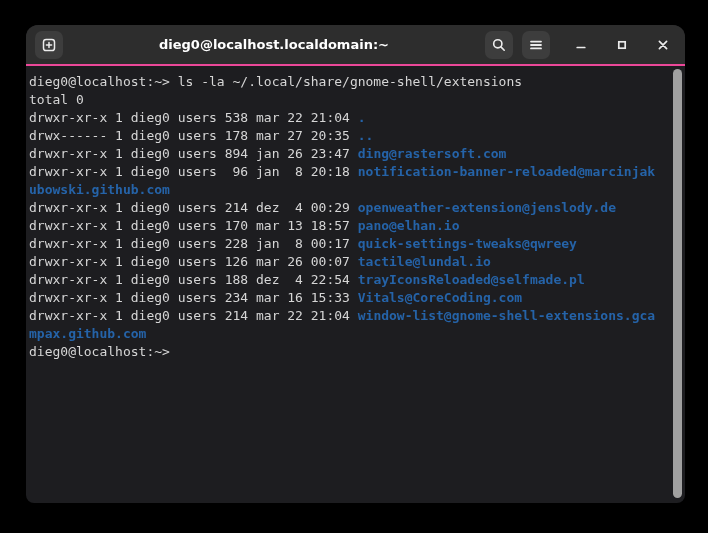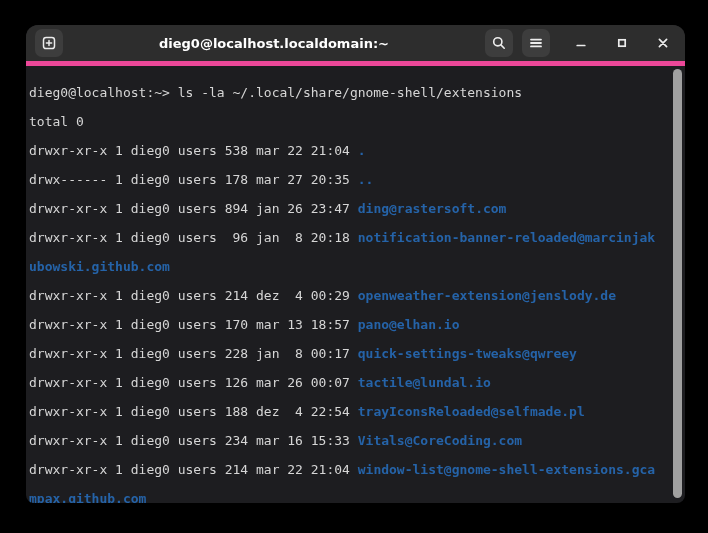--- a/index.html
+++ b/index.html
@@ -21,21 +21,21 @@
   }
   .window{
     position:absolute;left:26px;top:25px;width:659px;height:478px;
     border-radius:12px 12px 8px 8px;overflow:hidden;
     background:var(--win-bg);
     box-shadow:0 4px 18px rgba(0,0,0,0.9);
     display:flex;flex-direction:column;
   }
   .titlebar{
     flex:0 0 41px;height:41px;background:var(--titlebar-bg);
-    border-bottom:5px solid #ec4899;
+    border-bottom:2px solid #ec4899;
     display:flex;align-items:center;padding:0 9px;
   }
   .tb-btn{
     width:28px;height:28px;border-radius:7px;background:var(--btn-bg);
     border:none;padding:0;display:flex;align-items:center;justify-content:center;
     flex:0 0 auto;cursor:pointer;
   }
   .title{
     flex:1;text-align:center;color:#ffffff;
     font-weight:bold;font-size:13px;
@@ -52,21 +52,21 @@
   svg{display:block;}
   .term{
     flex:1;position:relative;
     padding:7px 14px 0 3px;
     font-family:"DejaVu Sans Mono", monospace;
     font-size:13px;line-height:18px;
     color:var(--fg);
     white-space:pre;overflow:hidden;
     cursor:text;
   }
-  .tline{height:18px;white-space:pre;margin-top:11px;}
+  .tline{height:18px;white-space:pre;}
   .dir{color:var(--dir-blue);font-weight:bold;}
   .fg{color:var(--fg);}
   .scrollbar{
     position:absolute;right:3px;top:43px;bottom:3px;width:9px;
   }
   .scroll-thumb{
     position:absolute;left:0;right:0;top:1px;bottom:2px;
     background:var(--thumb);border-radius:5px;
   }
 </style>

